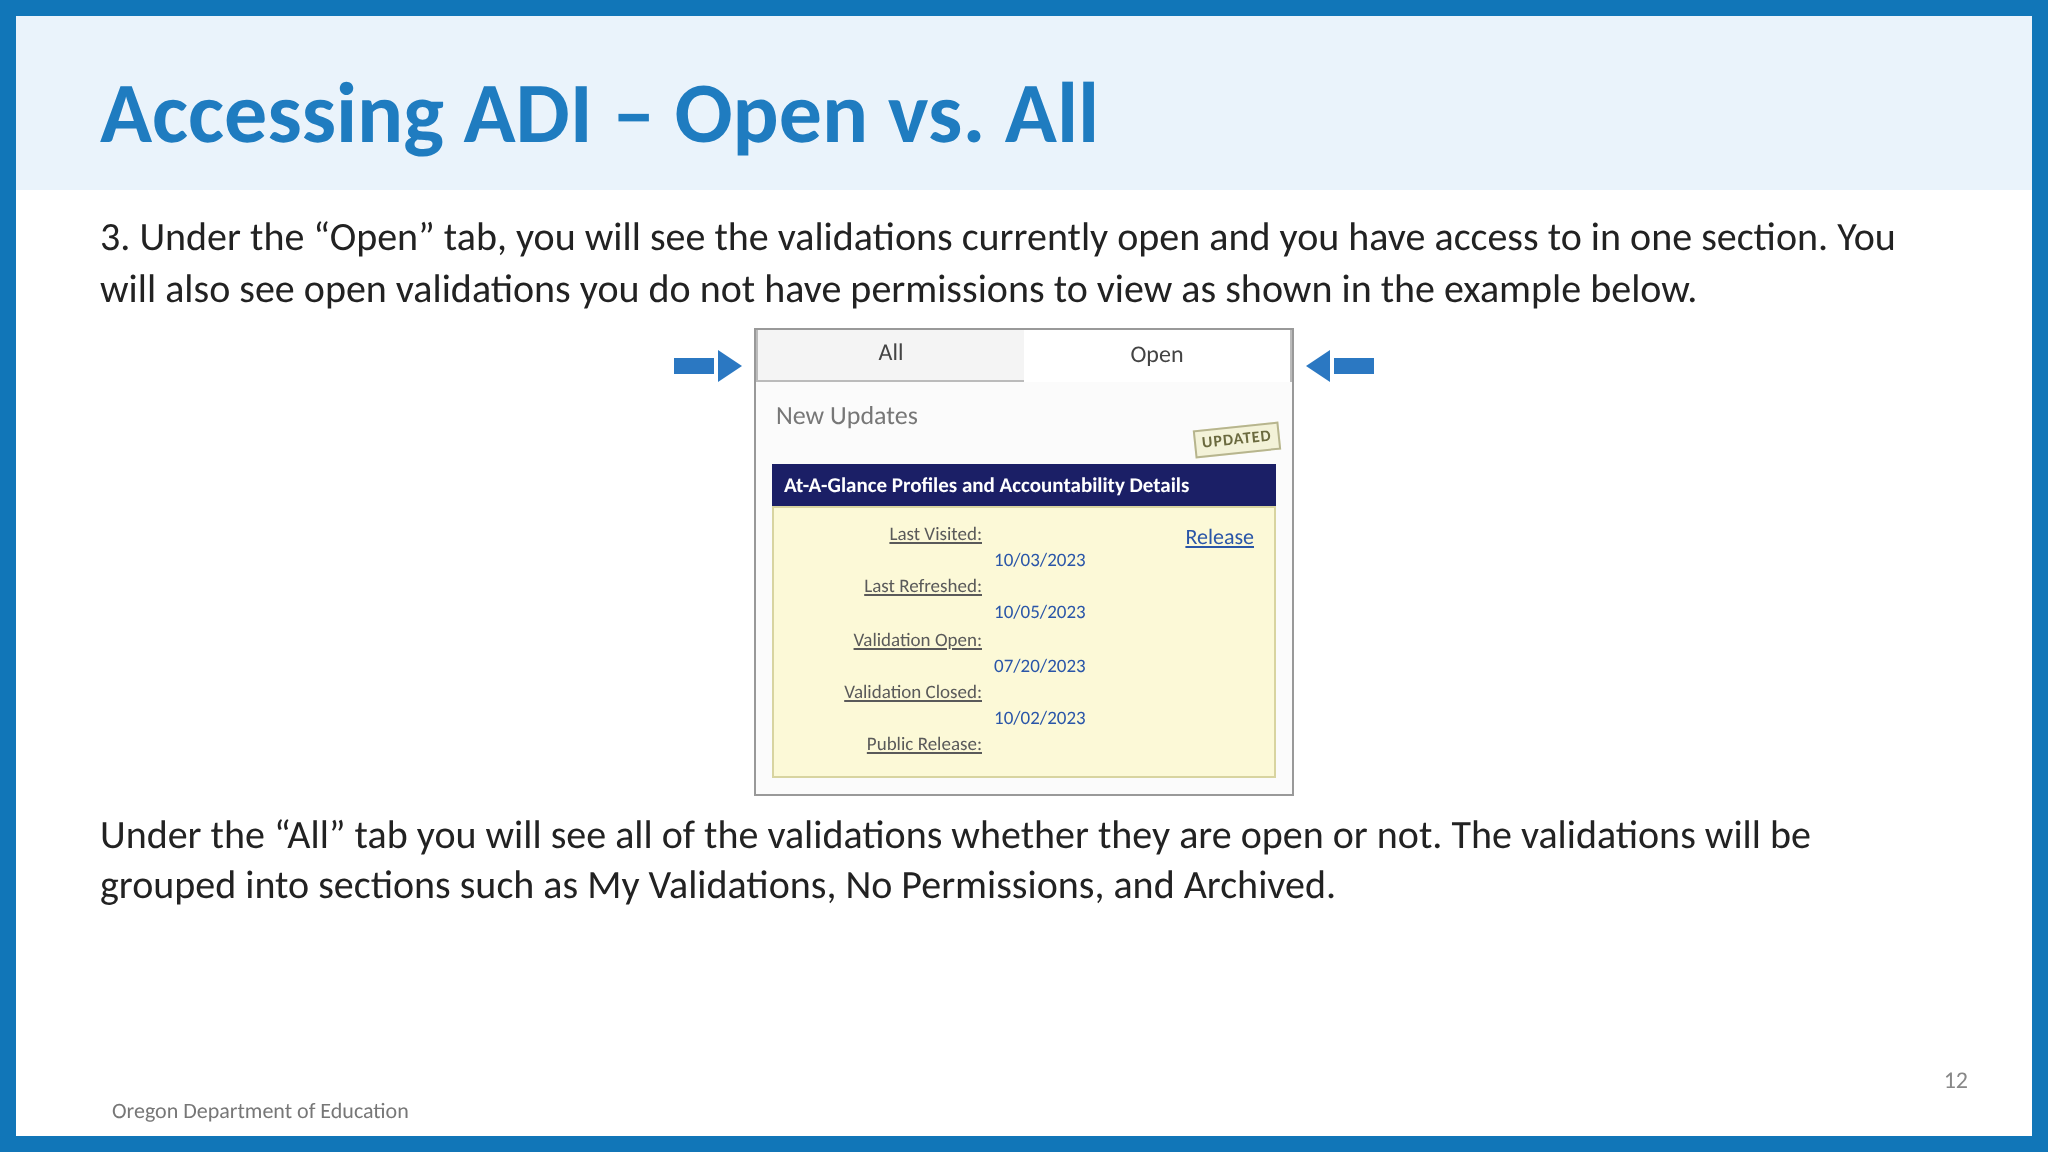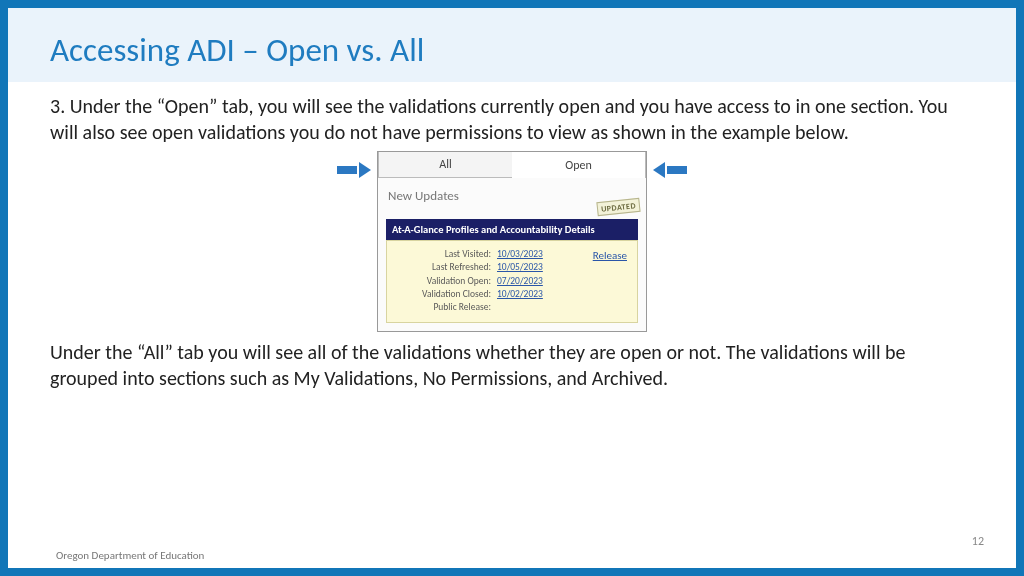--- a/index.html
+++ b/index.html
@@ -1,42 +1,42 @@
 <!DOCTYPE html>
 <html><head>
 <meta charset="utf-8">
 <style>
   * { box-sizing: border-box; margin: 0; padding: 0; }
   html, body { width: 1024px; height: 576px; font-family: "Segoe UI", Calibri, Arial, sans-serif; }
   .frame { width: 1024px; height: 576px; background: #1176b8; padding: 8px; }
   .slide { width: 100%; height: 100%; background: #ffffff; position: relative; }
   .title-band { background: #eaf3fb; padding: 22px 42px 12px 42px; }
-  .title { color: #1f7cc0; font-size: 33px; font-weight: 400; }
+  .title { color: #1f7cc0; font-size: 43px; font-weight: 700; }
   .body { padding: 12px 42px 8px 42px; color: #222; font-size: 20px; line-height: 1.28; }
   .screenshot-wrap { display: flex; justify-content: center; align-items: flex-start; margin: 6px 0 8px 0; }
   .arrow { width: 34px; height: 14px; position: relative; margin-top: 12px; }
   .arrow-shaft { position: absolute; top: 3px; width: 20px; height: 8px; background: #2b78c2; }
   .arrow-head { position: absolute; width: 0; height: 0; border-top: 8px solid transparent; border-bottom: 8px solid transparent; top: -1px; }
   .arrow.right .arrow-shaft { left: 0; }
   .arrow.right .arrow-head { right: 0; border-left: 12px solid #2b78c2; }
   .arrow.left .arrow-shaft { right: 0; }
   .arrow.left .arrow-head { left: 0; border-right: 12px solid #2b78c2; }
   .panel { width: 270px; background: #fbfbfb; border: 1px solid #999; font-size: 11px; position: relative; margin: 0 6px; }
   .tabs { display: flex; height: 26px; }
   .tab { flex: 1; display: flex; align-items: center; justify-content: center; font-size: 12px; color: #444; border-bottom: 1px solid #bbb; cursor: pointer; }
   .tab.active { background: #fff; border-right: 1px solid #bbb; border-bottom: none; }
   .tab:not(.active) { background: #f4f4f4; border-left: 1px solid #bbb; }
   .tab-content { padding: 6px 8px 8px 8px; position: relative; min-height: 110px; }
   .new-updates { color: #777; font-size: 13px; margin: 4px 0 14px 2px; }
   .updated-badge { position: absolute; right: 6px; top: 22px; background: #f3f2d8; border: 1px solid #b7b58e; color: #6b6a3f; font-size: 8px; padding: 1px 3px; transform: rotate(-6deg); font-weight: bold; letter-spacing: .5px; }
   .banner { background: #1b1f66; color: #fff; font-size: 10.5px; font-weight: bold; padding: 4px 6px; }
   .detail-box { background: #fcf9d7; border: 1px solid #d8d4a0; padding: 6px 8px 8px 8px; position: relative; }
   .detail-row { display: flex; justify-content: flex-end; gap: 6px; font-size: 9.5px; margin: 1px 80px 1px 0; }
-  .detail-label { color: #5a5a5a; text-align: right; }
-  .detail-value { color: #2a56a8; text-decoration: underline; min-width: 52px; }
+  .detail-label { color: #5a5a5a; text-decoration: underline; text-align: right; }
+  .detail-value { color: #2a56a8; min-width: 52px; margin-top: 13px; }
   .closed { position: absolute; right: 10px; top: 8px; color: #2a56a8; text-decoration: underline; font-size: 11px; font-weight: 500; }
   .footer-org { position: absolute; bottom: 6px; left: 48px; color: #777; font-size: 11px; }
   .page-num { position: absolute; bottom: 20px; right: 32px; color: #888; font-size: 12px; }
 </style>
 </head>
 <body>
 
 <div class="frame">
   <div class="slide">
     <div class="title-band">

